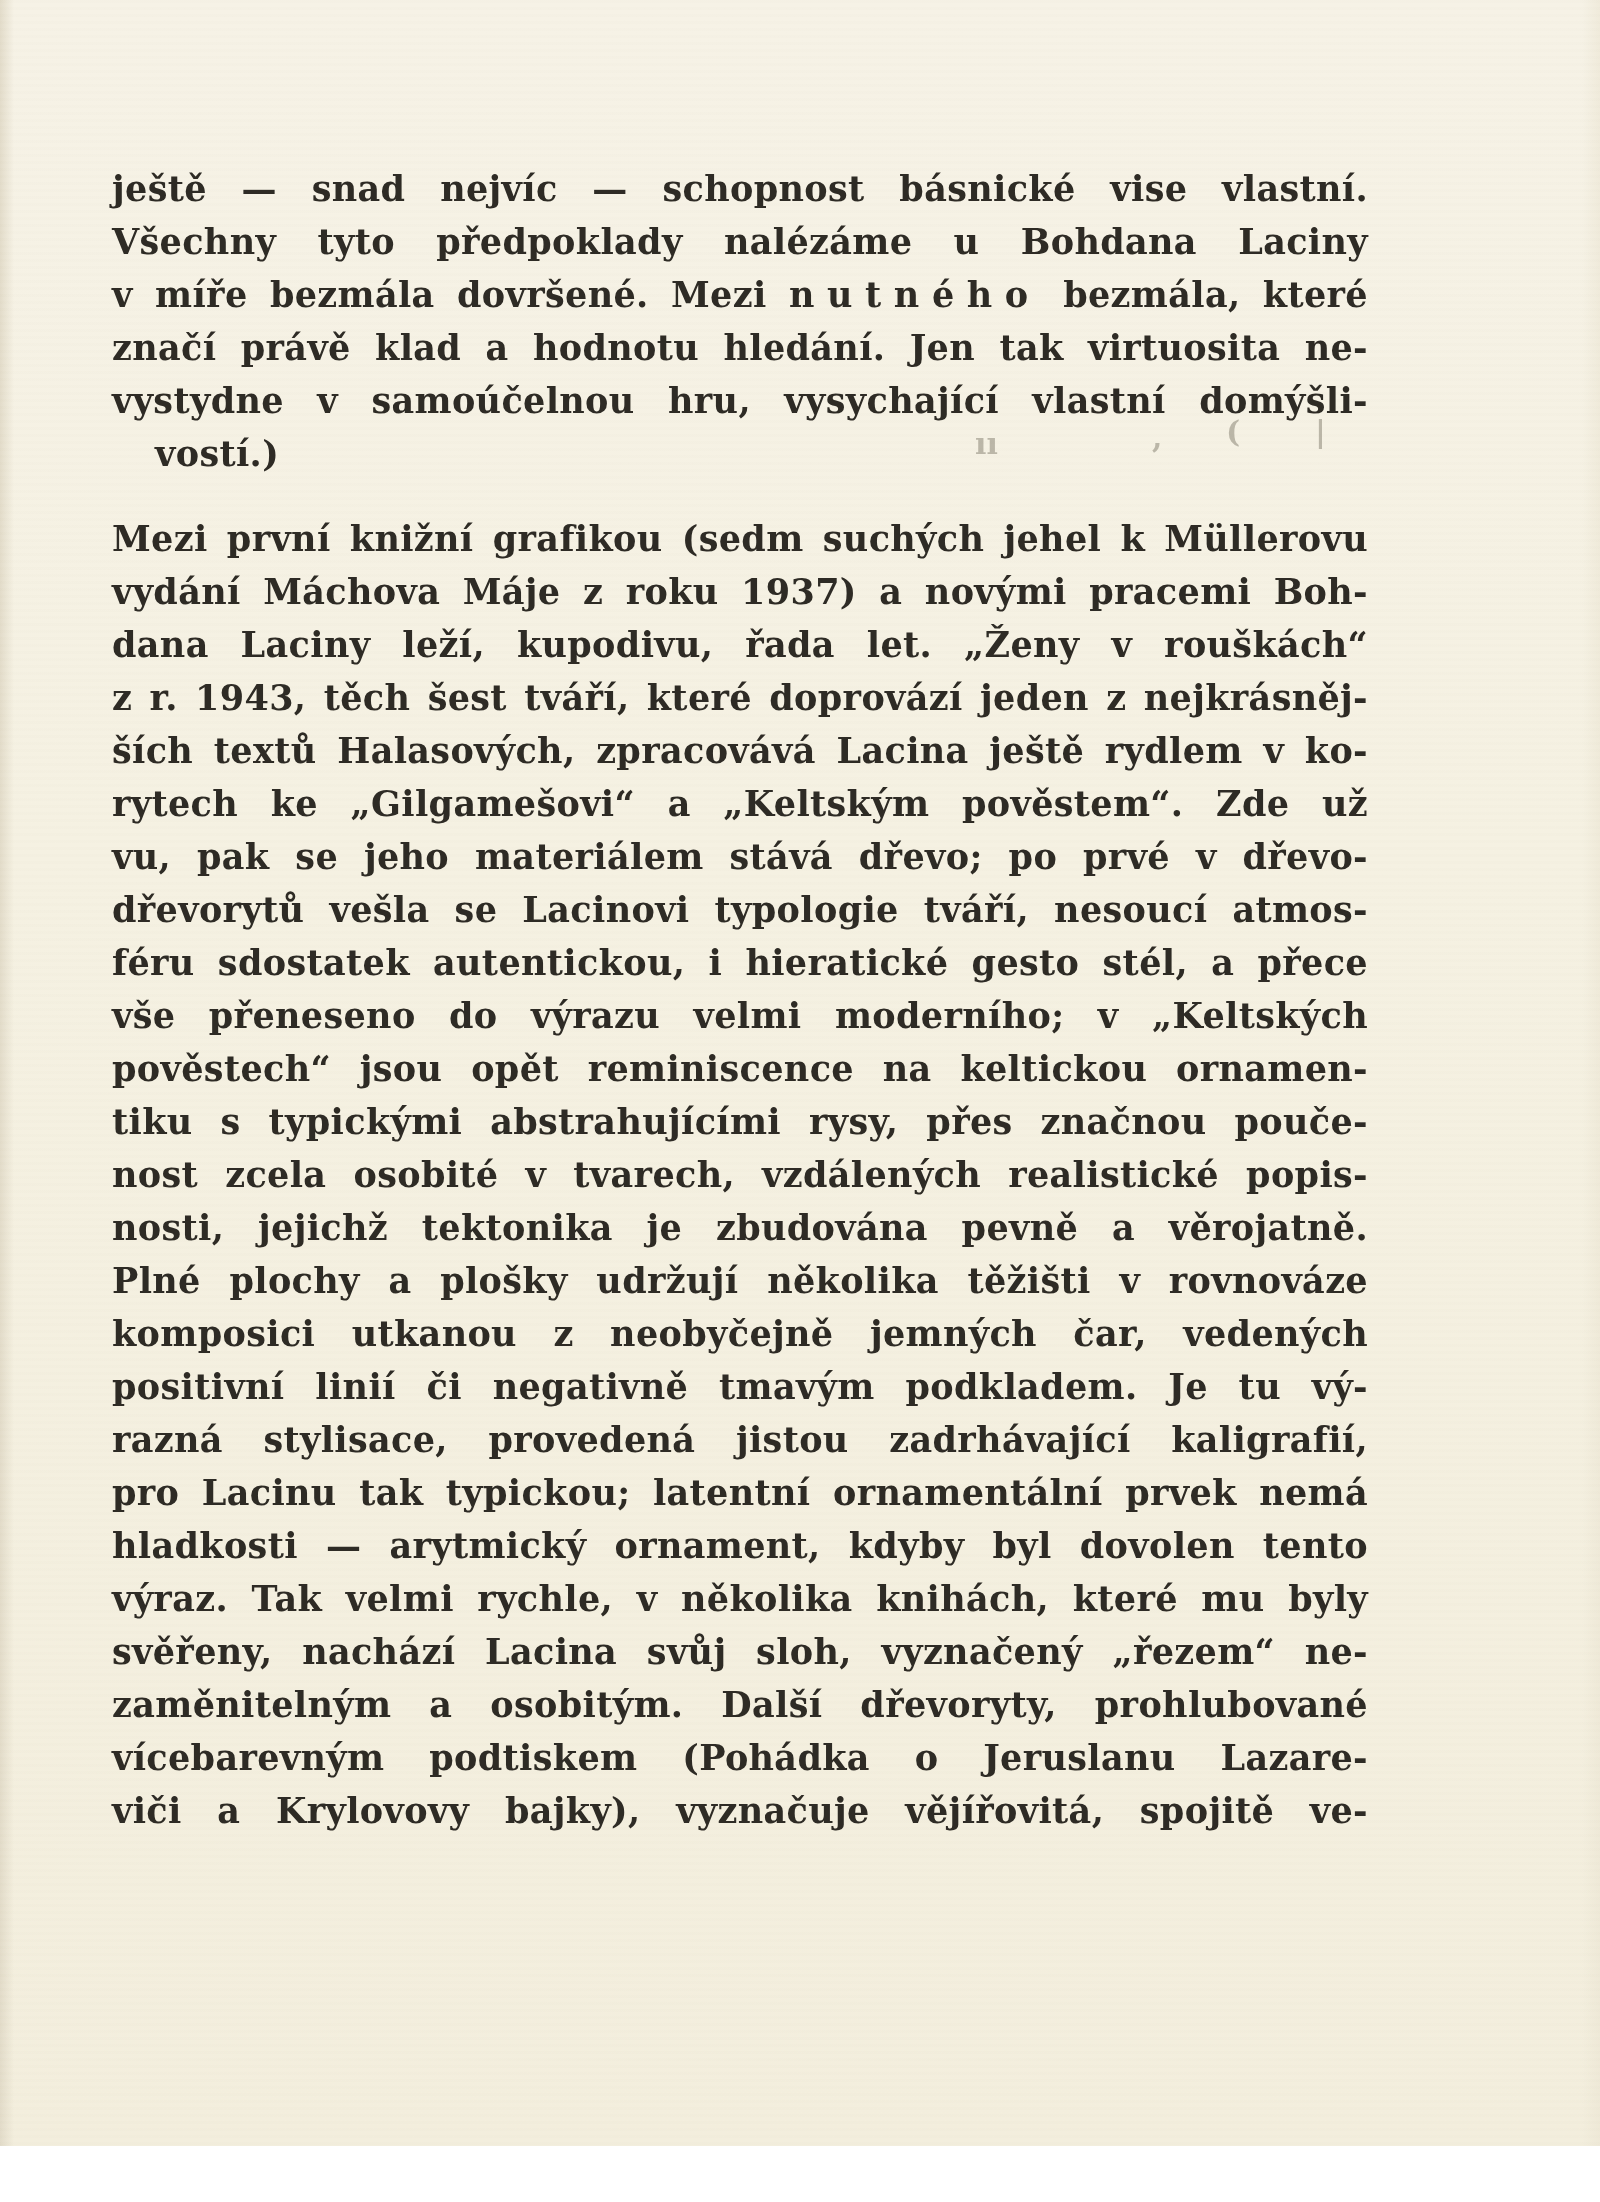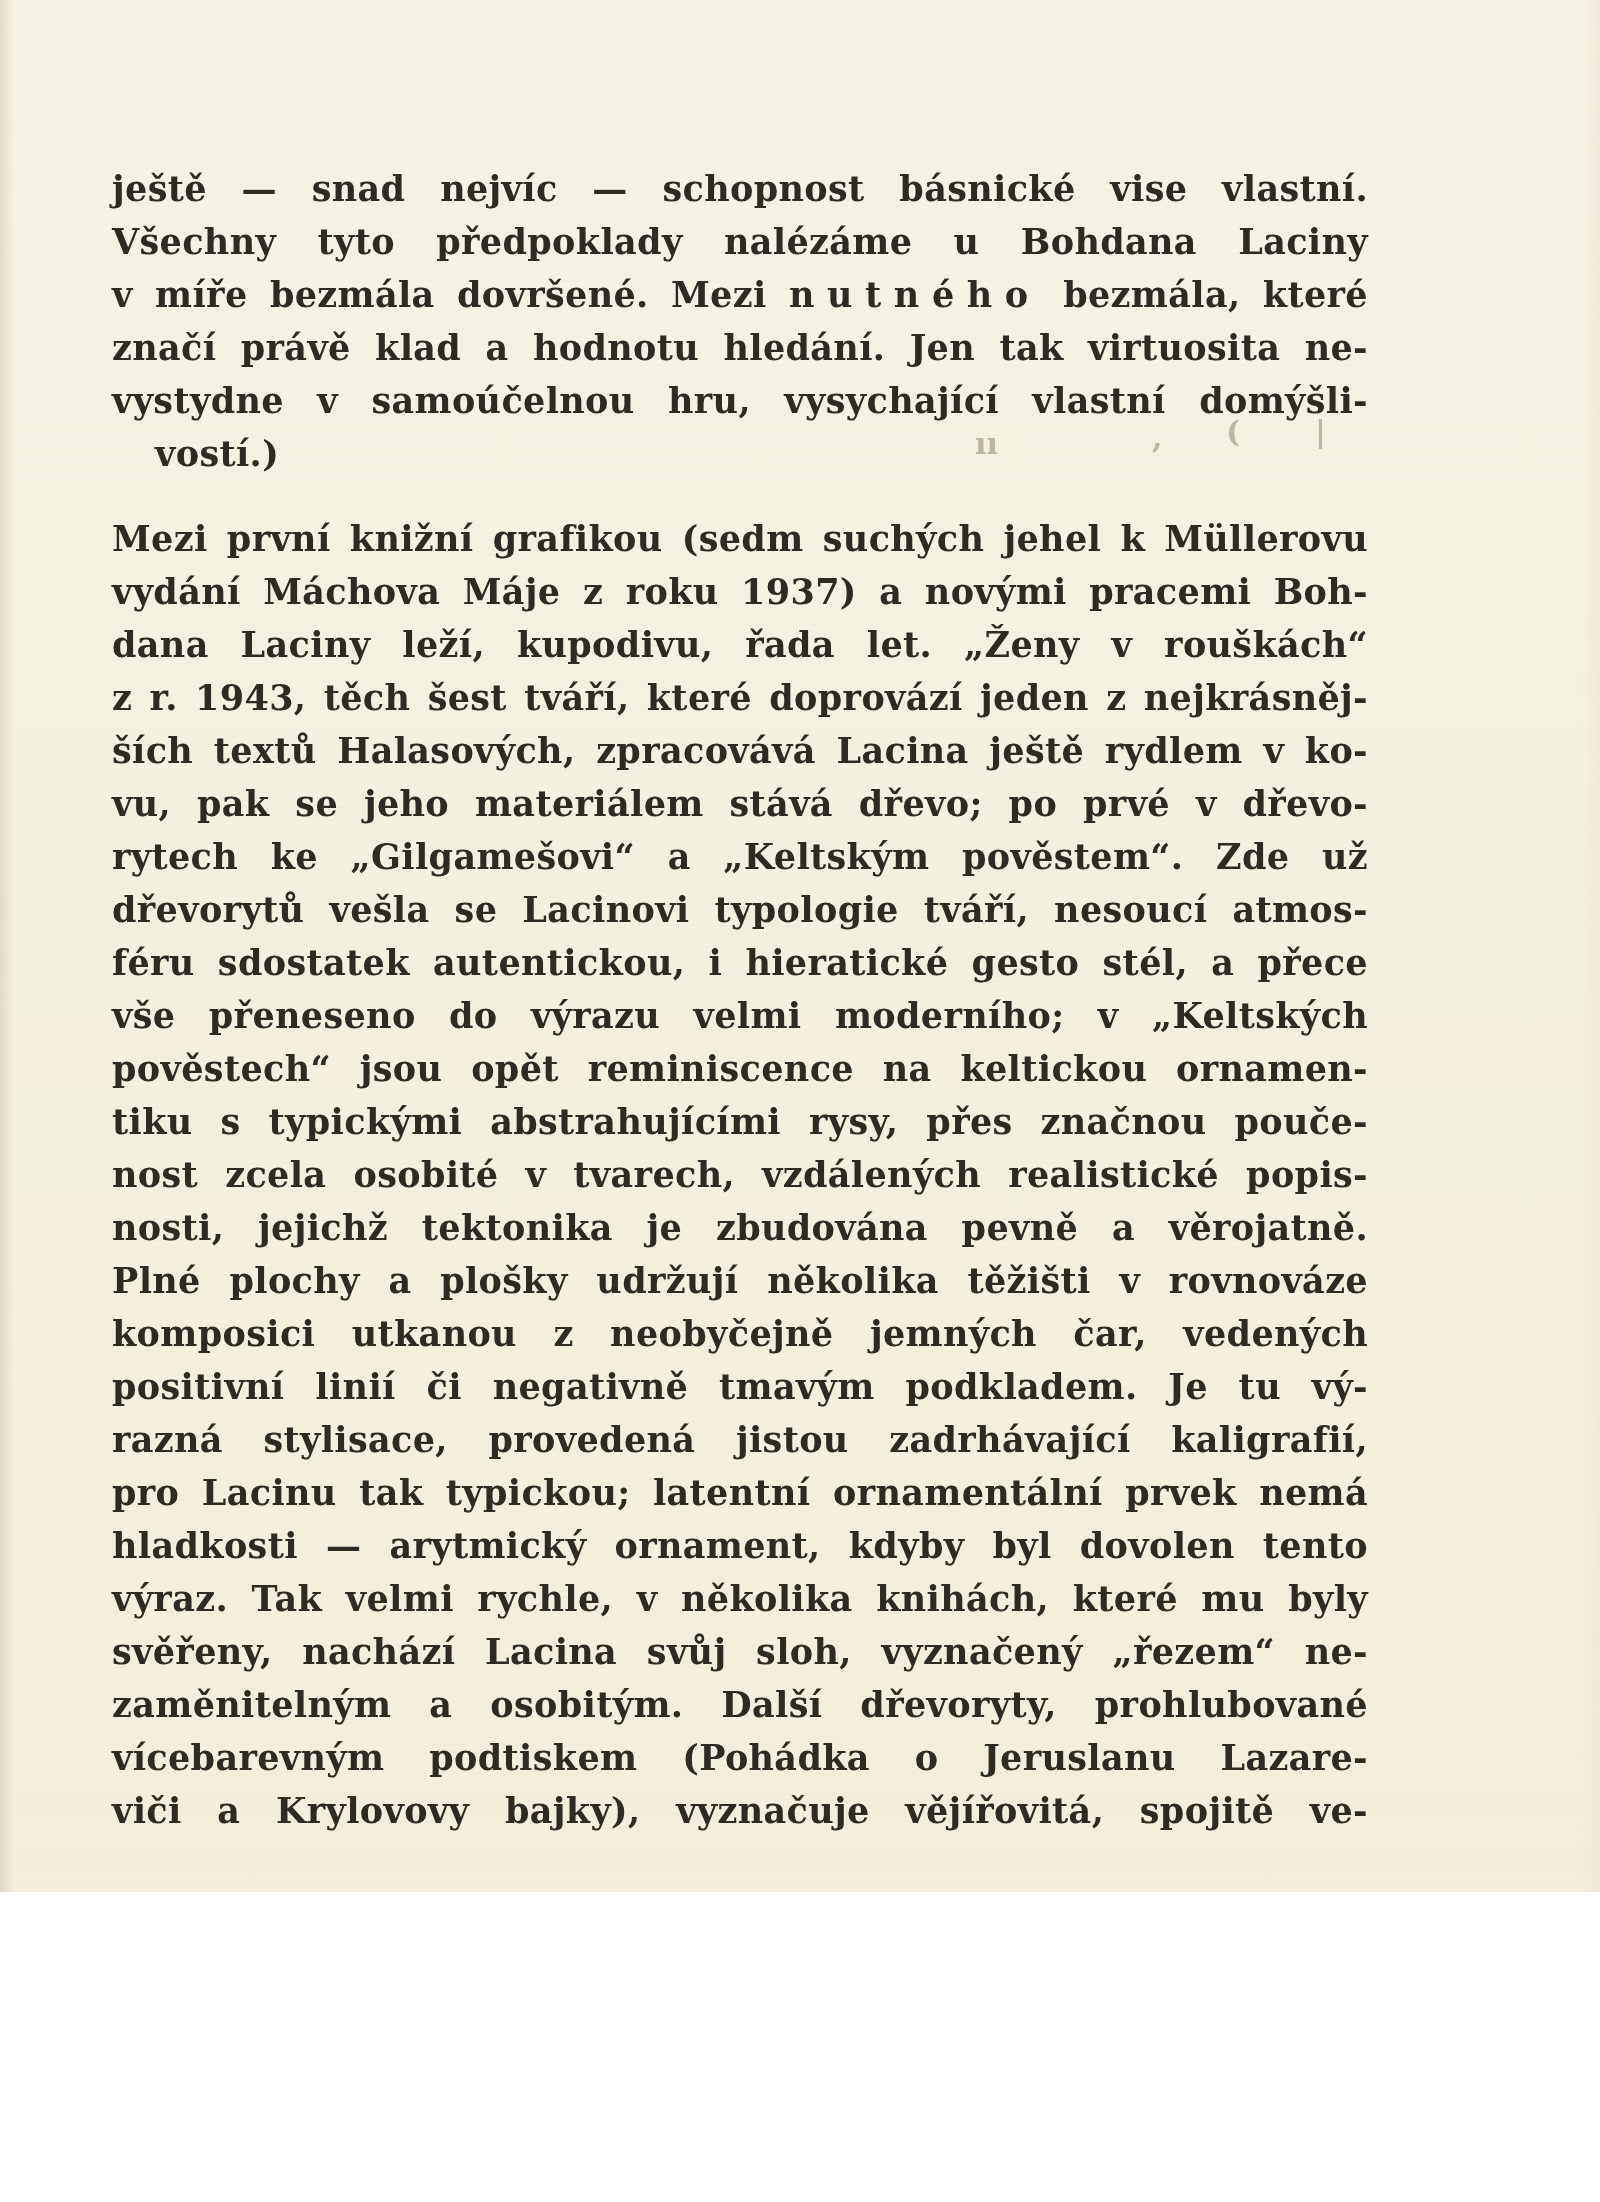--- a/index.html
+++ b/index.html
@@ -3,21 +3,21 @@
 <meta charset="utf-8">
 <title>Scanned book page</title>
 <style>
   html, body {
     margin: 0; padding: 0;
     width: 1600px; height: 2202px;
     overflow: hidden;
   }
   .page {
     position: relative;
-    width: 1600px; height: 1892px;
+    width: 1600px; height: 2146px;
     background:
       linear-gradient(90deg, rgba(224,217,198,0.9) 0px, rgba(224,217,198,0) 14px),
       linear-gradient(90deg, rgba(238,233,217,0) calc(100% - 18px), rgba(234,228,210,0.55) 100%),
       linear-gradient(180deg, #f6f2e6 0%, #f5f1e2 40%, #f3eedd 100%);
   }
   
   .page::before {
     content: "";
     position: absolute; inset: 0;
     background:
@@ -71,22 +71,22 @@
         <div class="line"><span class="">značí právě klad a hodnotu hledání. Jen tak virtuosita ne-</span></div>
         <div class="line"><span class="">vystydne v samoúčelnou hru, vysychající vlastní domýšli-</span></div>
         <div class="line short"><span class="">vostí.)</span></div>
       </div>
       <div class="paragraph">
         <div class="line"><span class="">Mezi první knižní grafikou (sedm suchých jehel k Müllerovu</span></div>
         <div class="line"><span class="">vydání Máchova Máje z roku 1937) a novými pracemi Boh-</span></div>
         <div class="line"><span class="">dana Laciny leží, kupodivu, řada let. „Ženy v rouškách“</span></div>
         <div class="line"><span class="">z r. 1943, těch šest tváří, které doprovází jeden z nejkrásněj-</span></div>
         <div class="line"><span class="">ších textů Halasových, zpracovává Lacina ještě rydlem v ko-</span></div>
+        <div class="line"><span class="">rytech ke „Gilgamešovi“ a „Keltským pověstem“. Zde už</span></div>
         <div class="line"><span class="">vu, pak se jeho materiálem stává dřevo; po prvé v dřevo-</span></div>
-        <div class="line"><span class="">rytech ke „Gilgamešovi“ a „Keltským pověstem“. Zde už</span></div>
         <div class="line"><span class="">dřevorytů vešla se Lacinovi typologie tváří, nesoucí atmos-</span></div>
         <div class="line"><span class="">féru sdostatek autentickou, i hieratické gesto stél, a přece</span></div>
         <div class="line"><span class="">vše přeneseno do výrazu velmi moderního; v „Keltských</span></div>
         <div class="line"><span class="">pověstech“ jsou opět reminiscence na keltickou ornamen-</span></div>
         <div class="line"><span class="">tiku s typickými abstrahujícími rysy, přes značnou pouče-</span></div>
         <div class="line"><span class="">nost zcela osobité v tvarech, vzdálených realistické popis-</span></div>
         <div class="line"><span class="">nosti, jejichž tektonika je zbudována pevně a věrojatně.</span></div>
         <div class="line"><span class="">Plné plochy a plošky udržují několika těžišti v rovnováze</span></div>
         <div class="line"><span class="">komposici utkanou z neobyčejně jemných čar, vedených</span></div>
         <div class="line"><span class="">positivní linií či negativně tmavým podkladem. Je tu vý-</span></div>

